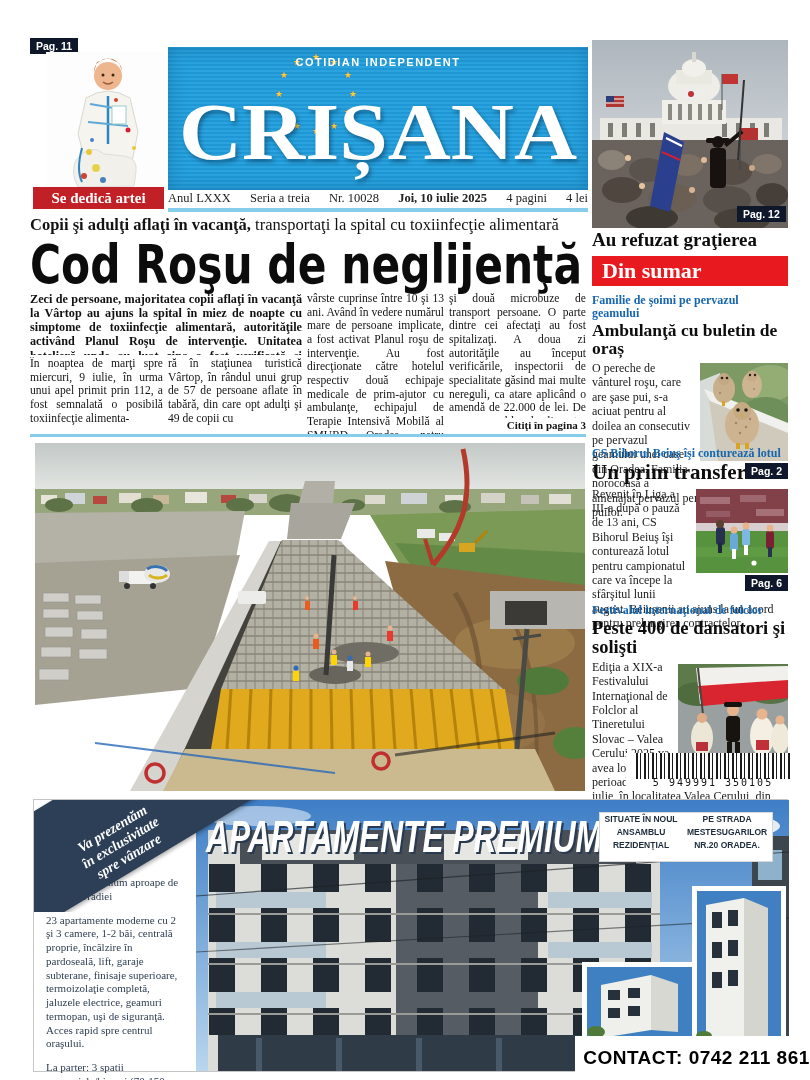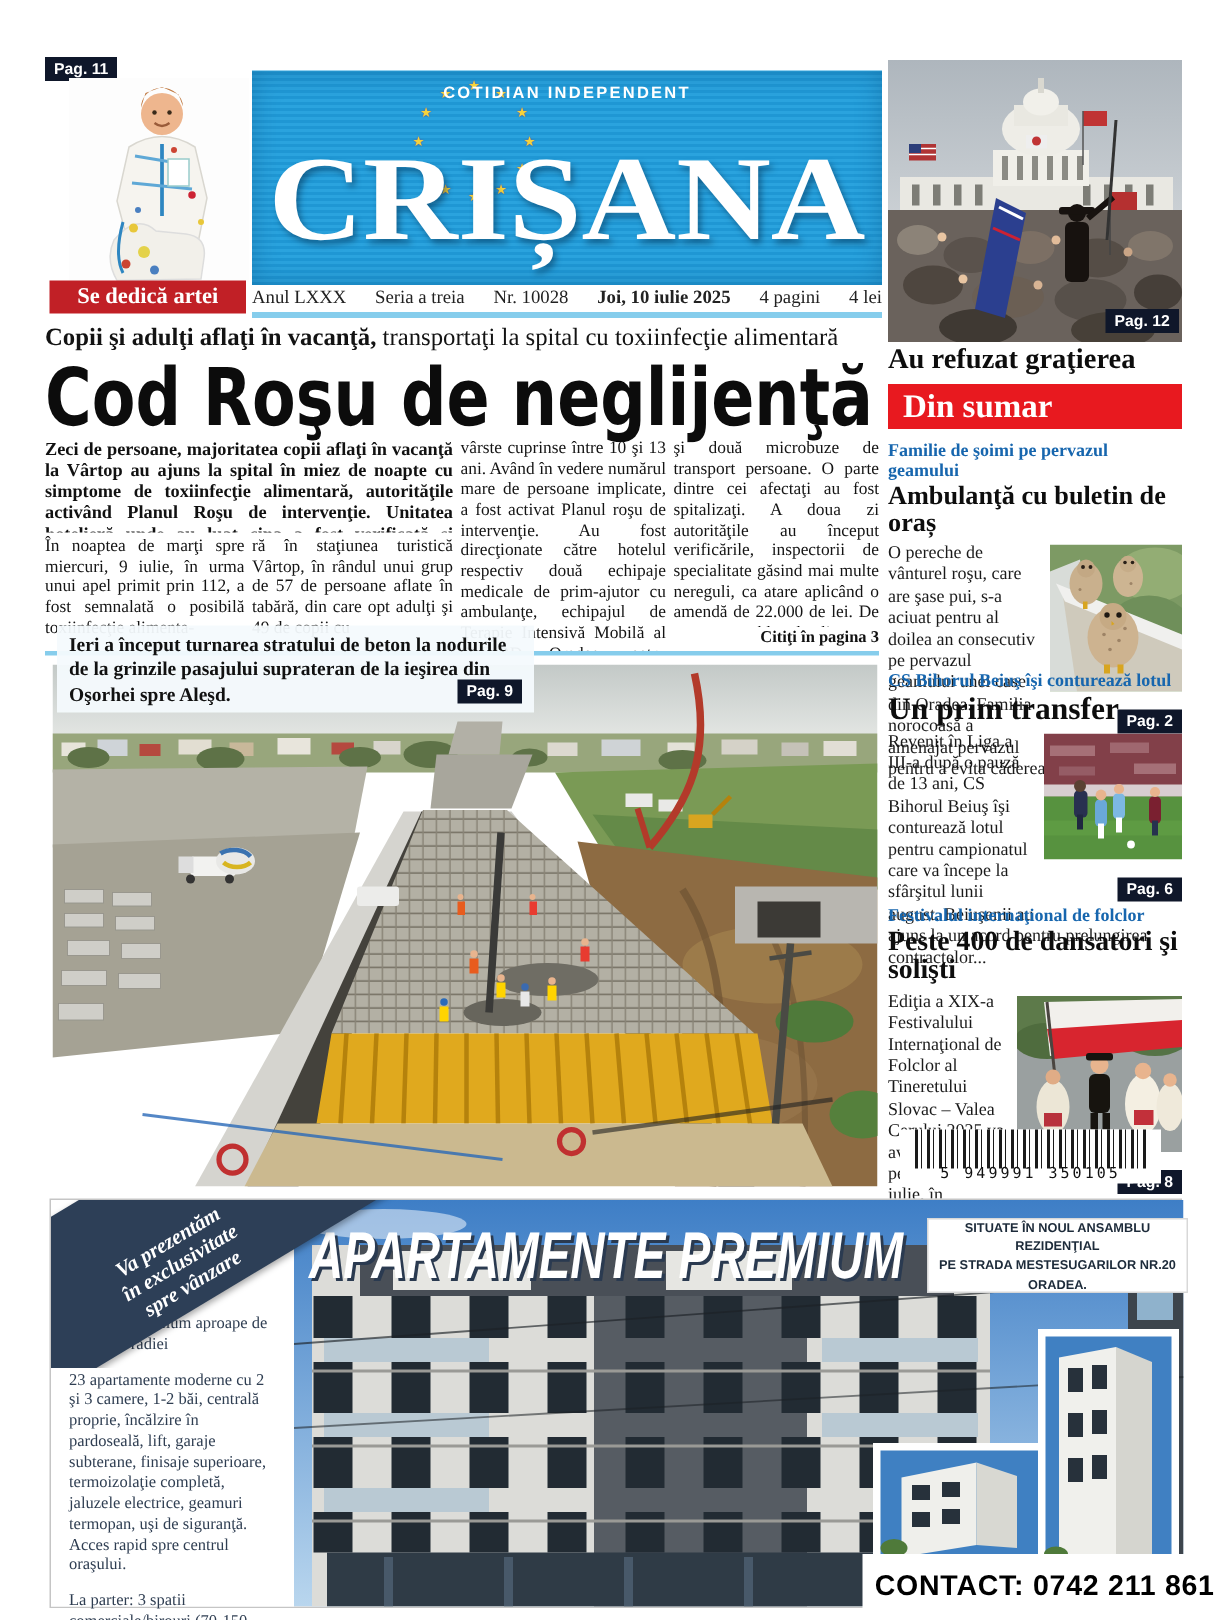--- a/index.html
+++ b/index.html
@@ -34,23 +34,23 @@
   
   .cap-head{left:592px;top:229px;width:196px;font-weight:bold;font-size:19px;color:#0d0d0d;}
   .dinsumar{left:592px;top:256px;width:196px;height:30px;background:#e8191f;color:#fff;
             font:bold 22px "Liberation Serif",serif;line-height:30px;padding-left:10px;box-sizing:border-box;}
   .story{left:592px;width:196px;}
   .kicker{color:#1766ae;font-weight:bold;font-size:12px;line-height:1.1;margin-bottom:2px;}
   .shead{font-weight:bold;color:#0d0d0d;line-height:1.02;margin-bottom:3px;}
   .sbody{font-size:12px;line-height:1.2;color:#1a1a1a;}
   .sphoto{float:right;margin:2px 0 2px 5px;text-align:right;}
   .sphoto svg{display:block;}
-  .sphoto .pbadge{margin-top:12px;}
-  
-  .barcode{left:600px;top:753px;width:174px;height:36px;background:#fff;}
+  .sphoto .pbadge{margin-top:2px;}
+  
+  .barcode{left:626px;top:753px;width:174px;height:36px;background:#fff;}
   .bars{position:absolute;left:10px;top:0;width:156px;height:26px;
         background:repeating-linear-gradient(90deg,#1a1a1a 0 2px,#fff 2px 4px,#1a1a1a 4px 5px,#fff 5px 8px);}
   .bardigits{position:absolute;left:0;top:24px;width:174px;text-align:center;background:transparent;
              font:10px "DejaVu Sans Mono",monospace;letter-spacing:2px;color:#111;}
   
   .caption{left:38px;top:417px;width:318px;height:58px;background:rgba(244,250,253,.95);
            font-weight:bold;font-size:13px;line-height:1.25;padding:5px 8px;box-sizing:border-box;z-index:4;}
   .caption .pbadge{position:absolute;right:8px;bottom:6px;}
   
   .ad{left:33px;top:799px;width:755px;height:273px;border:1px solid #c5c5c5;background:#fff;box-sizing:border-box;}
@@ -58,22 +58,22 @@
   .ad-left .txt{position:absolute;left:12px;top:76px;width:138px;
                 font:11px "Liberation Serif",serif;color:#2f3e52;line-height:1.25;}
   .ad-left .txt p{margin:0 0 10px 0;}
   .ribbon-clip{position:absolute;left:0;top:0;width:270px;height:112px;overflow:hidden;z-index:6;}
   .ribbon{position:absolute;left:-74px;top:-26px;width:300px;height:102px;background:#2d3f57;
           transform:rotate(-31deg);transform-origin:50% 50%;
           display:flex;flex-direction:column;justify-content:flex-end;align-items:center;
           color:#fff;font:bold italic 14px "Liberation Serif",serif;line-height:1.15;padding-bottom:6px;box-sizing:border-box;
           box-shadow:2px 2px 4px rgba(0,0,0,.35);}
   .ad-title{position:absolute;left:170px;top:6px;z-index:5;}
-  .ad-loc{position:absolute;left:584px;top:12px;width:172px;height:48px;background:#fff;border:1px solid #d8d8d8;
-          display:flex;flex-direction:column;justify-content:center;text-align:center;z-index:5;
+  .ad-loc{position:absolute;left:565px;top:12px;width:172px;height:48px;background:#fff;border:1px solid #d8d8d8;
+          display:flex;flex-direction:row;justify-content:center;text-align:center;z-index:5;
           font:bold 8.5px "Liberation Sans",sans-serif;color:#1d2b3a;line-height:1.5;}
   .ad-photo{position:absolute;left:162px;top:0;width:593px;height:271px;z-index:1;}
   .contact{position:absolute;left:505px;top:236px;width:243px;height:44px;background:#fff;z-index:6;
            display:flex;align-items:center;justify-content:center;
            font:bold 19px "Liberation Sans",sans-serif;letter-spacing:.5px;color:#000000;margin-left:36px;}
   .watermark{position:absolute;right:-4px;bottom:-4px;z-index:7;pointer-events:none;
              font:bold 46px "Liberation Serif",serif;color:rgba(255,255,255,.22);
              -webkit-text-stroke:1px rgba(255,255,255,.75);letter-spacing:4px;}
 </style>
 </head>
@@ -356,24 +356,20 @@
       <rect x="270" y="158" width="5" height="9" fill="#e85c1e"></rect>
         <circle cx="272" cy="155" r="2" fill="#e8b48e"></circle>
       <rect x="318" y="158" width="5" height="9" fill="#e83b30"></rect>
         <circle cx="320" cy="155" r="2" fill="#e8b48e"></circle>
     </g>
     <line x1="492" y1="186" x2="482" y2="306" stroke="#4a4a44" stroke-width="5"></line>
     <line x1="478" y1="196" x2="506" y2="192" stroke="#4a4a44" stroke-width="3"></line>
     <path d="M60,300 L300,330" stroke="#2a6ab8" stroke-width="2" opacity="0.8"></path>
     <path d="M360,312 L520,290" stroke="#222" stroke-width="3" opacity="0.6"></path>
   </svg>
-  <div class="abs caption">
-    <span>Ieri a început turnarea stratului de beton la nodurile de la grinzile pasajului suprateran de la ieşirea din Oşorhei spre Aleşd.</span>
-    <span class="pbadge">Pag. 9</span>
-  </div>
 
   <div class="abs dinsumar">Din sumar</div>
 
   <div class="abs story" style="top:294px;">
     <div class="kicker">Familie de şoimi pe pervazul geamului</div>
     <div class="shead" style="font-size:17.5px;">Ambulanţă cu buletin de oraș</div>
     <div class="sbody">
       <span class="sphoto">
         <svg width="88" height="98" viewBox="0 0 88 98">
           <rect width="88" height="98" fill="#7d9a64"></rect>

